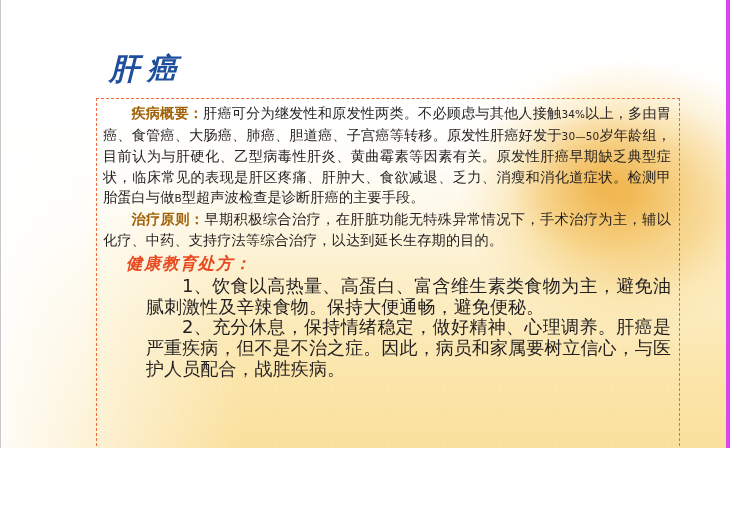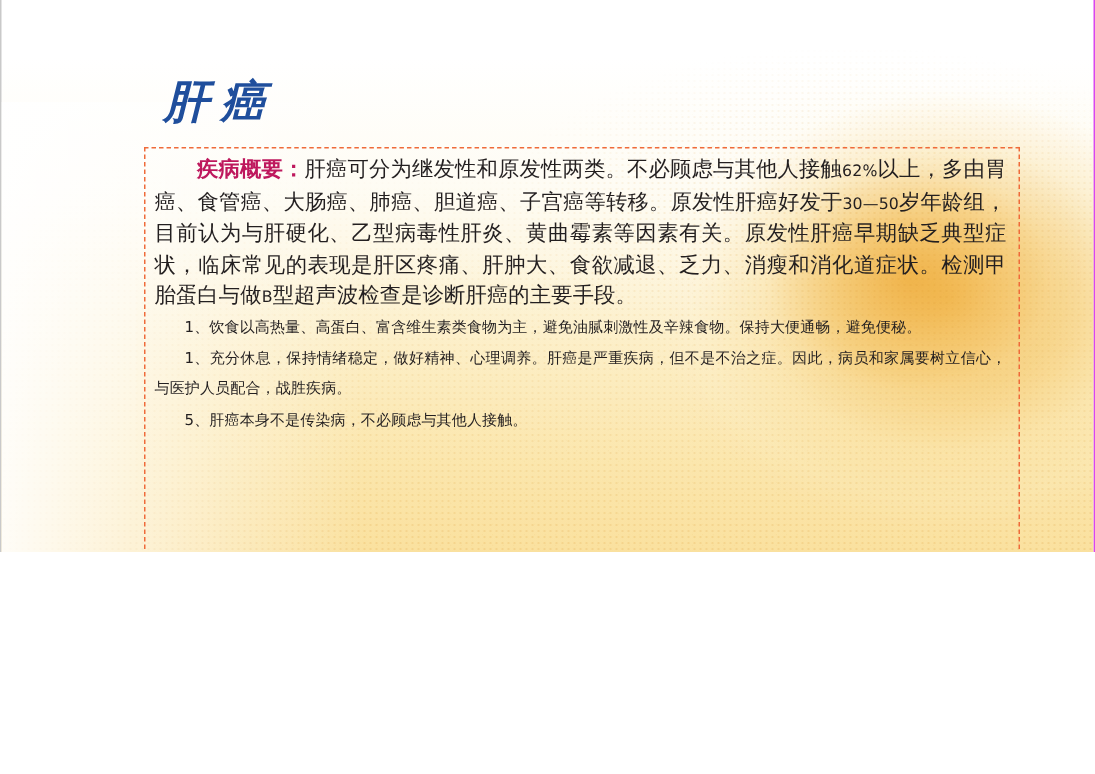--- a/index.html
+++ b/index.html
@@ -3,26 +3,26 @@
 <meta charset="utf-8">
 <style>
   html, body {
     margin: 0;
     padding: 0;
     background: #ffffff;
   }
   #page {
     position: relative;
     width: 730px;
-    height: 368px;
+    height: 448px;
     overflow: hidden;
     background: #ffffff;
     font-family: "DejaVu Sans", "Liberation Sans", sans-serif;
     border-left: 1px solid #c9c9c9;
-    border-right: 1px solid #d946ef;
+    border-right: 4px solid #d946ef;
     box-sizing: border-box;
   }
 
   
   .bg-layer {
     position: absolute;
     pointer-events: none;
   }
   #bg-bottom-wash {
     left: 0; right: 0; bottom: 0;
@@ -123,66 +123,68 @@
     line-height: 20.6px;
     color: #231f20;
     text-align: justify;
     text-justify: inter-character;
     margin: 0;
     text-indent: 2em;
     letter-spacing: 0.1px;
   }
   .lead {
     font-weight: bold;
-    color: #be185d;
+    color: #a16207;
   }
   .sup-sm { font-size: 10.5px; }
 
   #rx-heading {
     font-family: "DejaVu Serif", "Liberation Serif", serif;
     font-size: 16.5px;
     font-weight: bold;
     font-style: italic;
     color: #e8491f;
     letter-spacing: 1.5px;
     margin: 3px 0 1px 0;
     text-indent: 1.4em;
     line-height: 22px;
   }
   #list { margin: 0; padding: 0; list-style: none; }
   #list li {
-    font-size: 10px;
+    font-size: 18px;
     line-height: 20.6px;
     color: #231f20;
     text-align: justify;
     text-justify: inter-character;
     text-indent: 2em;
     letter-spacing: 0.1px;
+    margin-left: 43px;
   }
 </style>
 </head>
 <body>
 
 <div id="page">
 
   <div id="bg-bottom-wash" class="bg-layer"></div>
   <div id="bg-mid-warm" class="bg-layer"></div>
   <div id="bg-right-blob" class="bg-layer"></div>
   <div id="bg-right-blob-2" class="bg-layer"></div>
   <div id="bg-speckle" class="bg-layer"></div>
   <div id="bg-bottom-left-fade" class="bg-layer"></div>
 
   <div id="title">肝癌</div>
 
   <div id="content-box">
 
-    <p class="para"><span class="lead">疾病概要：</span><span>肝癌可分为继发性和原发性两类。不必顾虑与其他人接触</span><span class="sup-sm">62%</span><span>以上，多由胃癌、食管癌、大肠癌、肺癌、胆道癌、子宫癌等转移。原发性肝癌好发于</span><span class="sup-sm">30—50</span><span>岁年龄组，目前认为与肝硬化、乙型病毒性肝炎、黄曲霉素等因素有关。原发性肝癌早期缺乏典型症状，临床常见的表现是肝区疼痛、肝肿大、食欲减退、乏力、消瘦和消化道症状。检测甲胎蛋白与做</span><span class="sup-sm">B</span><span>型超声波检查是诊断肝癌的主要手段。</span></p>
+    <p class="para"><span class="lead">疾病概要：</span><span>肝癌可分为继发性和原发性两类。不必顾虑与其他人接触</span><span class="sup-sm">34%</span><span>以上，多由胃癌、食管癌、大肠癌、肺癌、胆道癌、子宫癌等转移。原发性肝癌好发于</span><span class="sup-sm">30—50</span><span>岁年龄组，目前认为与肝硬化、乙型病毒性肝炎、黄曲霉素等因素有关。原发性肝癌早期缺乏典型症状，临床常见的表现是肝区疼痛、肝肿大、食欲减退、乏力、消瘦和消化道症状。检测甲胎蛋白与做</span><span class="sup-sm">B</span><span>型超声波检查是诊断肝癌的主要手段。</span></p>
 
+    <p class="para"><span class="lead">治疗原则：</span><span>早期积极综合治疗，在肝脏功能无特殊异常情况下，手术治疗为主，辅以化疗、中药、支持疗法等综合治疗，以达到延长生存期的目的。</span></p>
 
+    <div id="rx-heading">健康教育处方：</div>
 
     <ul id="list">
       <li>1、饮食以高热量、高蛋白、富含维生素类食物为主，避免油腻刺激性及辛辣食物。保持大便通畅，避免便秘。</li>
-      <li>1、充分休息，保持情绪稳定，做好精神、心理调养。肝癌是严重疾病，但不是不治之症。因此，病员和家属要树立信心，与医护人员配合，战胜疾病。</li>
-      <li>5、肝癌本身不是传染病，不必顾虑与其他人接触。</li>
+      <li>2、充分休息，保持情绪稳定，做好精神、心理调养。肝癌是严重疾病，但不是不治之症。因此，病员和家属要树立信心，与医护人员配合，战胜疾病。</li>
     </ul>
 
   </div>
 </div>
 
 </body></html>

